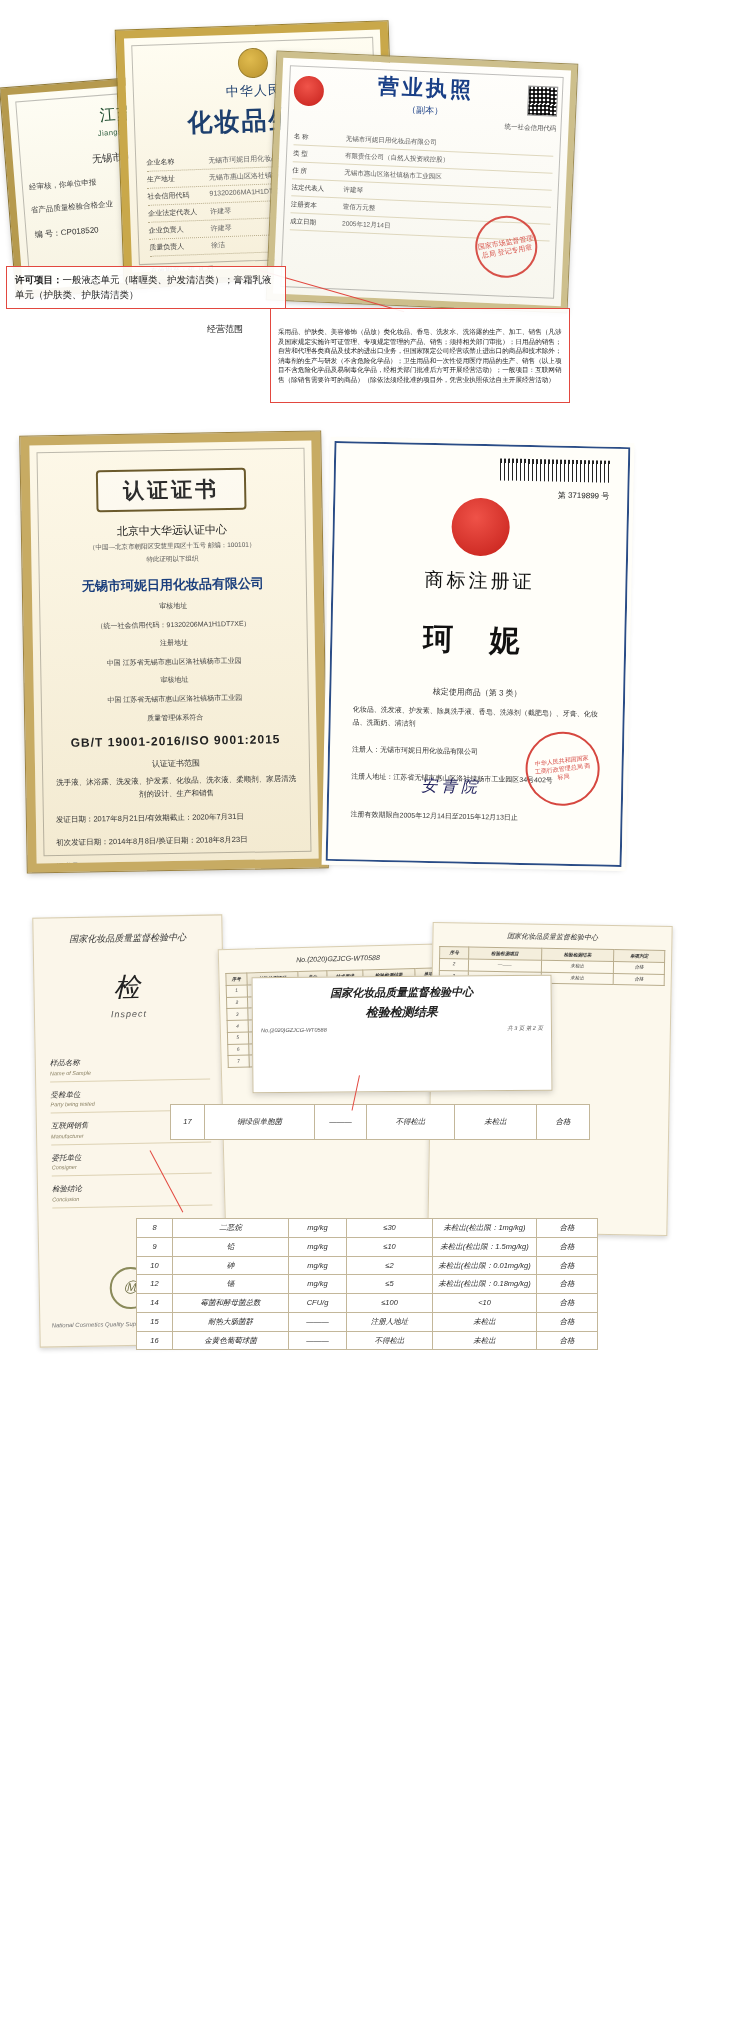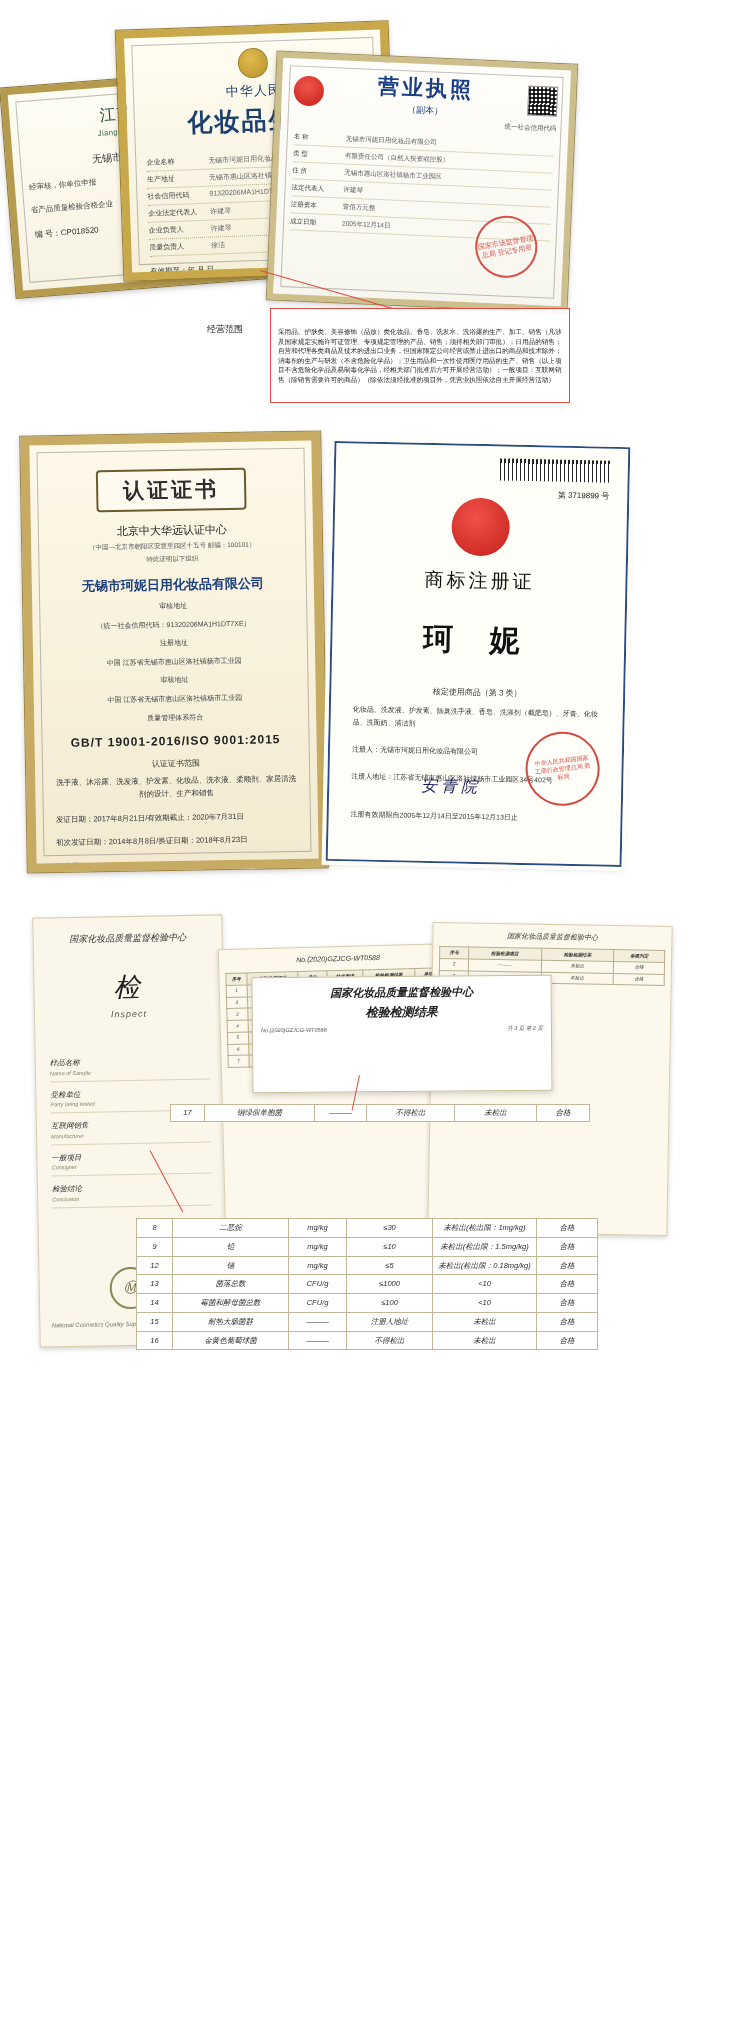--- a/index.html
+++ b/index.html
@@ -281,21 +281,21 @@
   .rep-card .t1 { text-align: center; font-size: 11px; color: #222; margin-top: 8px; font-weight: bold; }
   .rep-card .t2 { text-align: center; font-size: 12px; color: #222; margin-top: 4px; font-weight: bold; }
   .rep-card .meta { display: flex; justify-content: space-between; font-size: 5.5px; color: #555; padding: 5px 8px 0; }
 
   
   .hl-table {
     position: absolute; border: 1.6px solid #e2483f; border-collapse: collapse;
     background: #fff; z-index: 25; font-size: 7.5px;
   }
   .hl-table td {
-    border: .8px solid #c3b79a; padding: 3px 2px; text-align: center;
+    border: .8px solid #c3b79a; padding: 12px 2px; text-align: center;
     color: #2d2d2d; line-height: 1.3;
   }
   .hl-row17 { left: 170px; top: 194px; width: 420px; }
   .hl-big { left: 136px; top: 308px; width: 462px; }
   .hl-big td { padding: 4px 2px; font-size: 7.5px; }
 </style>
 </head>
 <body>
 
 <div class="page">
@@ -385,20 +385,23 @@
           </div>
         <div class="row">
             <span class="k">成立日期</span>
             <span class="v">2005年12月14日</span>
           </div>
       </div>
       <div class="lic-stamp">国家市场监督管理总局 登记专用章</div>
     </div>
 
     <div class="leader" style="left:260px; top:262px; width:150px; transform: rotate(16deg);"></div>
+    <div class="callout co1">
+      <b>许可项目：</b><span>一般液态单元（啫喱类、护发清洁类）；膏霜乳液单元（护肤类、护肤清洁类）</span>
+    </div>
 
     <div class="callout co2">
       <span class="co2-label">经营范围</span>
       <span>采用品、护肤类、美容修饰（品放）类化妆品、香皂、洗发水、洗浴露的生产、加工、销售（凡涉及国家规定实施许可证管理、专项规定管理的产品、销售；须持相关部门审批）；日用品的销售；自营和代理各类商品及技术的进出口业务，但国家限定公司经营或禁止进出口的商品和技术除外；消毒剂的生产与研发（不含危险化学品）；卫生用品和一次性使用医疗用品的生产、销售（以上项目不含危险化学品及易制毒化学品，经相关部门批准后方可开展经营活动）；一般项目：互联网销售（除销售需要许可的商品）（除依法须经批准的项目外，凭营业执照依法自主开展经营活动）</span>
     </div>
   </div>
 
   <div class="sec sec2">
 
     <div class="cert cert-iso">
@@ -447,21 +450,21 @@
   <div class="sec sec3">
 
     <div class="rep rep-left">
       <div class="rl-title">国家化妆品质量监督检验中心</div>
       <div class="rl-big">检</div>
       <div class="rl-en">Inspect</div>
       <div class="rl-rows">
         <div class="r"><span>样品名称</span><div class="en">Name of Sample</div></div>
         <div class="r"><span>受检单位</span><div class="en">Party being tested</div></div>
         <div class="r"><span>互联网销售</span><div class="en">Manufacturer</div></div>
-        <div class="r"><span>一般项目</span><div class="en">Consigner</div></div>
+        <div class="r"><span>委托单位</span><div class="en">Consigner</div></div>
         <div class="r"><span>检验结论</span><div class="en">Conclusion</div></div>
       </div>
       <div class="rl-seal">Ⓜ</div>
       <div class="rl-footer">National Cosmetics Quality Supervision and Inspection Center</div>
     </div>
 
     <div class="rep rep-mid">
       <div class="rep-head">No.(2020)GZJCG-WT0588</div>
       <table class="mini-table">
         <tbody>
@@ -596,33 +599,33 @@
           </tr>
       <tr>
             <td>9</td>
             <td>铅</td>
             <td>mg/kg</td>
             <td>≤10</td>
             <td>未检出(检出限：1.5mg/kg)</td>
             <td>合格</td>
           </tr>
       <tr>
+            <td>10</td>
+            <td>砷</td>
+            <td>mg/kg</td>
+            <td>≤2</td>
+            <td>未检出(检出限：0.01mg/kg)</td>
+            <td>合格</td>
+          </tr>
+      <tr>
             <td>12</td>
             <td>镉</td>
             <td>mg/kg</td>
             <td>≤5</td>
             <td>未检出(检出限：0.18mg/kg)</td>
-            <td>合格</td>
-          </tr>
-      <tr>
-            <td>13</td>
-            <td>菌落总数</td>
-            <td>CFU/g</td>
-            <td>≤1000</td>
-            <td>&lt;10</td>
             <td>合格</td>
           </tr>
       <tr>
             <td>14</td>
             <td>霉菌和酵母菌总数</td>
             <td>CFU/g</td>
             <td>≤100</td>
             <td>&lt;10</td>
             <td>合格</td>
           </tr>

